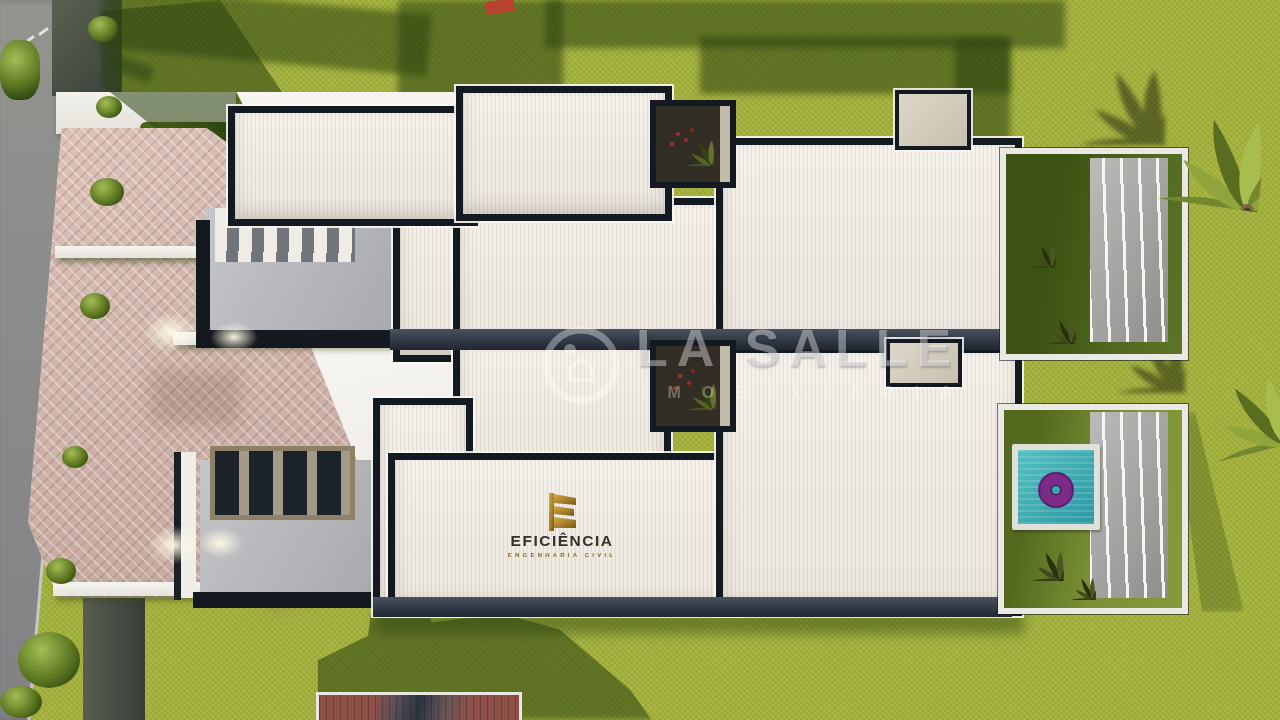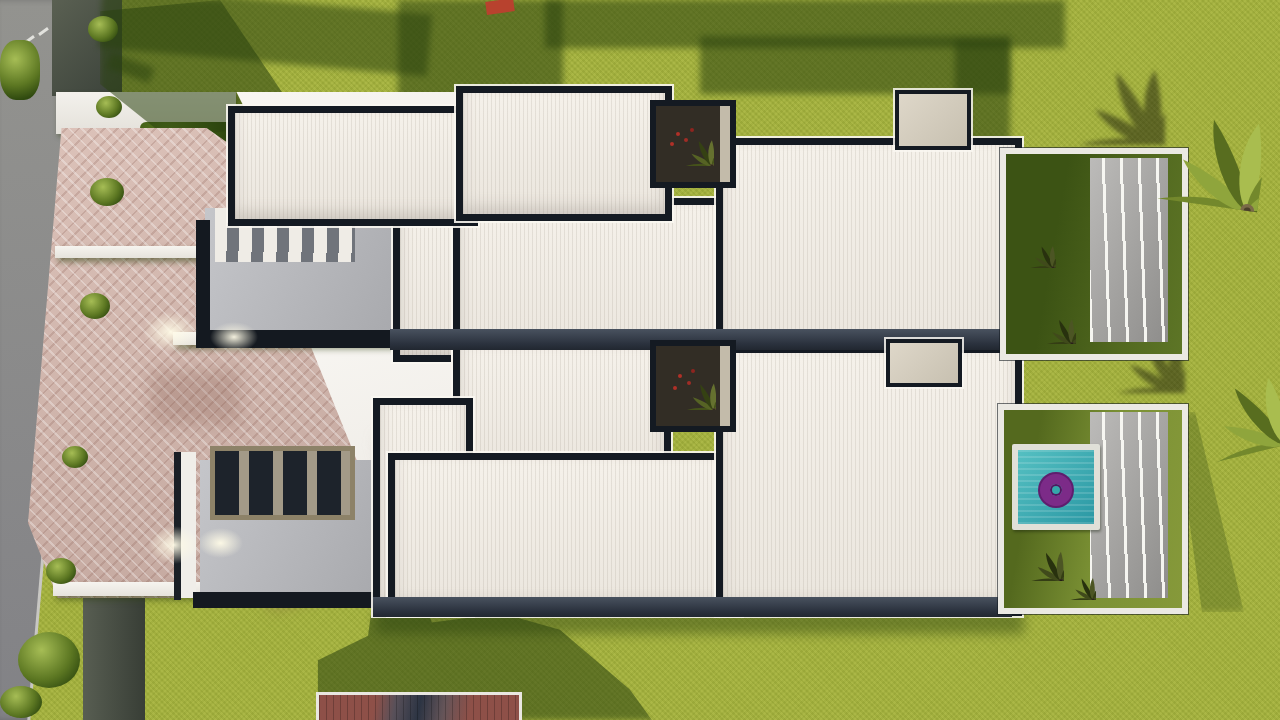--- a/index.html
+++ b/index.html
@@ -234,15 +234,36 @@
 
   <div class="abs" style="left:1052px;top:-2px;width:220px;height:200px;transform:rotate(8deg);">
     <svg width="220" height="200" viewBox="-100 -100 200 200">
         <use href="#palmsym"></use>
       </svg></div>
   <div class="abs" style="left:1105px;top:310px;width:172px;height:156px;transform:rotate(-14deg);">
     <svg width="172" height="156" viewBox="-100 -100 200 200">
         <use href="#palmsym"></use>
       </svg></div>
 
-
+  <div class="abs" style="left:496px;top:492px;width:132px;height:72px;text-align:center;">
+    <svg width="34" height="40" viewBox="0 0 34 40" style="display:block;margin:0 auto;">
+      <rect x="4" y="1" width="5" height="38" fill="url(#gold)"></rect>
+      <polygon points="9,2 31,6 31,13 9,11" fill="url(#gold)"></polygon>
+      <polygon points="9,14 29,17 29,24 9,22" fill="url(#gold)"></polygon>
+      <polygon points="9,25 31,28 31,36 9,36" fill="url(#gold)"></polygon>
+    </svg>
+    <div class="logo-name">EFICIÊNCIA</div>
+    <div class="logo-tag">ENGENHARIA CIVIL</div>
+  </div>
+
+  <div class="abs" style="left:540px;top:318px;width:470px;height:96px;display:flex;align-items:flex-start;">
+    <svg width="82" height="82" viewBox="0 0 82 82" style="flex:0 0 auto;margin-top:6px;">
+      <circle cx="41" cy="41" r="35" fill="none" stroke="rgba(255,255,255,.36)" stroke-width="7"></circle>
+      <circle cx="30" cy="26" r="6" fill="rgba(255,255,255,.36)"></circle>
+      <path d="M30 44 L41 35 L52 44 L52 56 L30 56 Z" fill="none" stroke="rgba(255,255,255,.36)" stroke-width="4"></path>
+    </svg>
+    <div style="margin-left:14px;">
+      <div class="wm-title">LA SALLE</div>
+      <div class="wm-sub">IMOBILIÁRIA</div>
+    </div>
+  </div>
 
 </div>
 
 </body></html>

